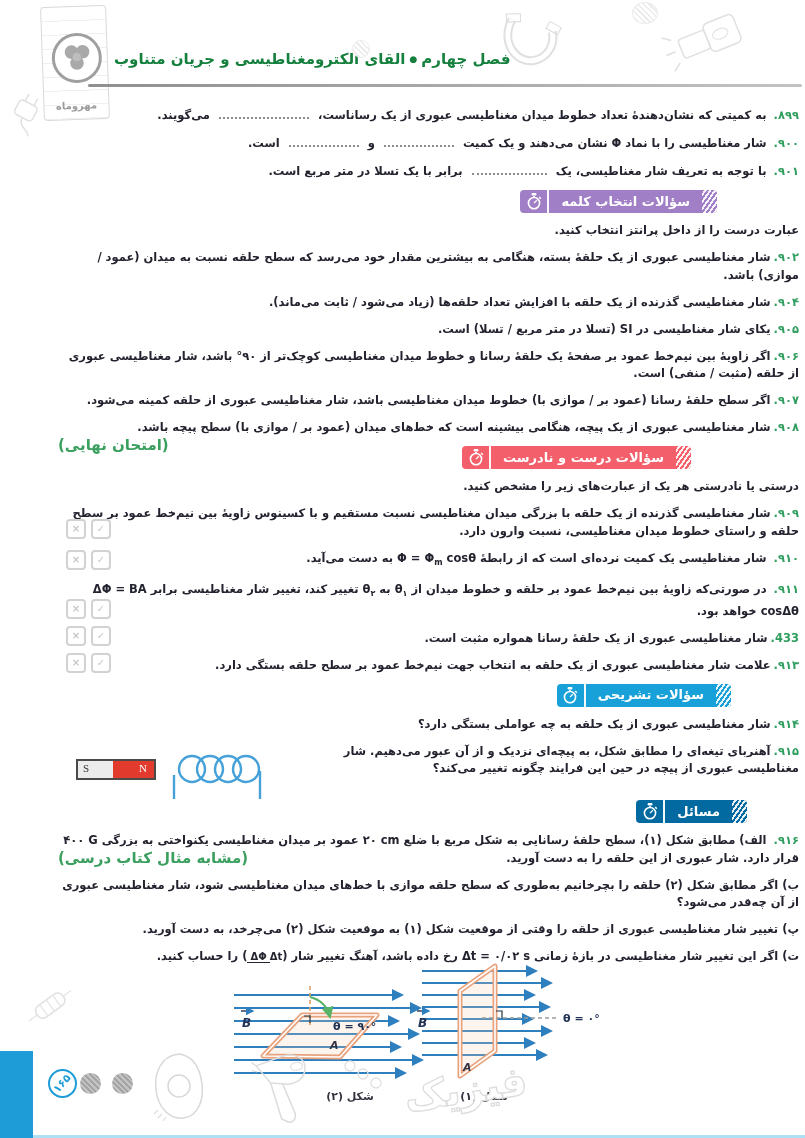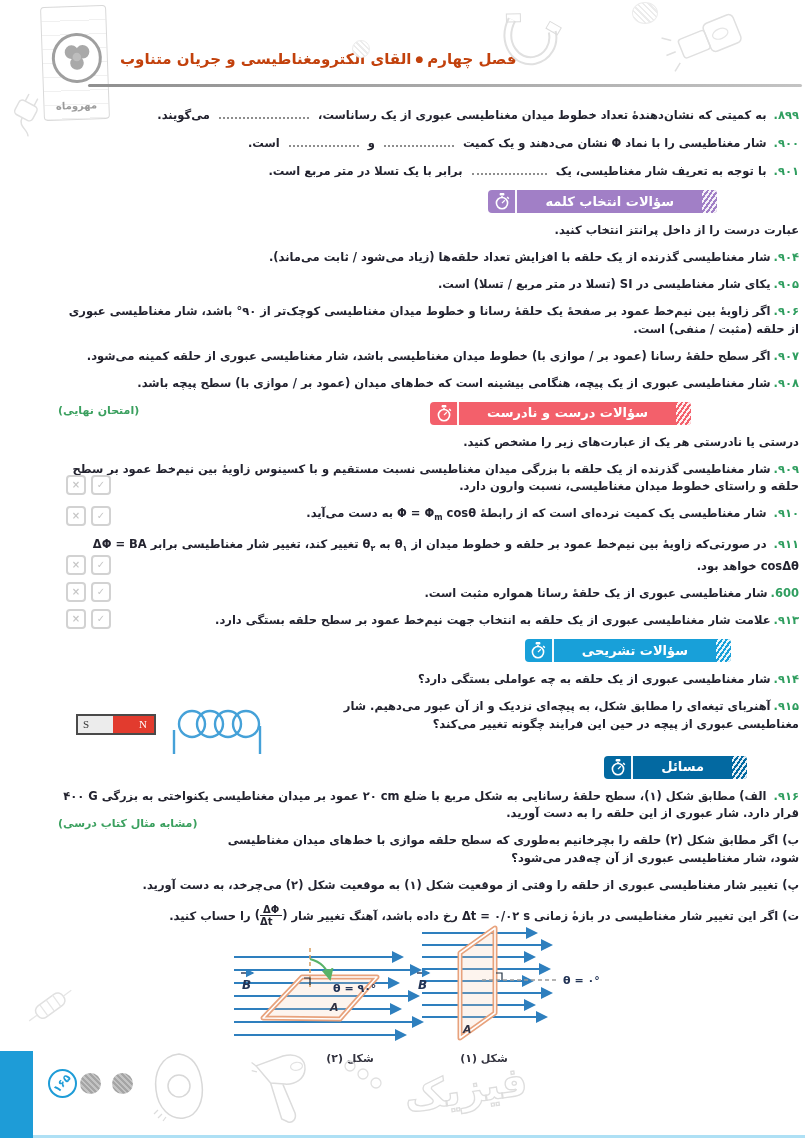--- a/index.html
+++ b/index.html
@@ -6,21 +6,21 @@
   body{
     width:805px;height:1138px;position:relative;background:#fff;overflow:hidden;
     font-family:"DejaVu Sans",sans-serif;color:#23232f;
   }
   
   .logo-tag{position:absolute;left:42px;top:6px;width:64px;height:112px;border:1.5px solid #d9d9d9;
     border-radius:4px;transform:rotate(-2deg);background:repeating-linear-gradient(to bottom,#fff 0 13px,#f0f0f0 13px 14px);}
   .logo-circle{position:absolute;left:9px;top:26px;width:44px;height:44px;border-radius:50%;
     border:3px solid #9f9f9f;background:#fff;display:flex;align-items:center;justify-content:center;}
   .logo-text{position:absolute;bottom:8px;width:100%;text-align:center;color:#9b9b9b;font-size:10px;font-weight:700;}
-  .chapter-line{position:absolute;top:50px;left:120px;direction:rtl;color:#c2410c;font-size:15px;font-weight:700;white-space:nowrap;}
+  .chapter-line{position:absolute;top:50px;left:114px;direction:rtl;color:#15803d;font-size:15px;font-weight:700;white-space:nowrap;}
   .chapter-line .bullet{font-size:9px;vertical-align:2px;padding:0 4px;}
   .header-rule{position:absolute;top:84px;left:88px;width:714px;height:2.5px;border-radius:2px;
     background:linear-gradient(to left,#c3c3c3,#8f8f8f);}
   
   .sketch{position:absolute;color:#e0e0e0;}
   .orn{position:absolute;border-radius:50%;border:1px solid #ececec;
     background:repeating-linear-gradient(45deg,#ececec 0 1.5px,#fff 1.5px 4px);}
   .watermark{position:absolute;left:404px;bottom:26px;font-size:40px;font-weight:800;color:#fff;
     -webkit-text-stroke:1.3px #ddd;transform:rotate(-8deg);direction:rtl;}
   .corner-blue{position:absolute;left:0;bottom:0;width:33px;height:87px;background:#1e9cd7;}
@@ -30,28 +30,28 @@
   .page-circle span{transform:rotate(-50deg);display:block;}
   .gray-dot{position:absolute;bottom:44px;width:21px;height:21px;border-radius:50%;
     background:repeating-linear-gradient(45deg,#a5a5a5 0 2px,#c4c4c4 2px 4px);}
   
   .content{position:absolute;top:106px;right:6px;left:58px;direction:rtl;text-align:right;
     font-size:11.5px;font-weight:700;line-height:17.5px;}
   p.q{margin:0 0 9.5px;position:relative;}
   .qnum{color:#2f9e5f;margin-left:3px;}
   .blank{display:inline-block;border-bottom:2px dotted #8d8d8d;height:11px;vertical-align:baseline;margin:0 5px;}
   .w90{width:90px}.w70{width:70px}.w75{width:75px}
-  .tag-green{color:#3ba05f;font-size:11px;float:left;margin-top:10px;}
+  .tag-green{color:#3ba05f;font-size:15px;float:left;}
   .ltr{direction:ltr;unicode-bidi:isolate;}
   sub{font-size:8px;}
   
   .badge{direction:ltr;display:flex;align-items:stretch;height:23px;border-radius:4px;color:#fff;
     font-size:13px;font-weight:700;width:max-content;margin:9px 0 9px 0;}
   .badge-icon{width:27px;display:flex;align-items:center;justify-content:center;border-right:2px solid rgba(255,255,255,.95);}
-  .badge-label{padding:0 28px;display:flex;align-items:center;text-align:right;}
+  .badge-label{padding:0 12px;display:flex;align-items:center;text-align:right;}
   .badge-hatch{width:15px;border-radius:0 4px 4px 0;
     background:repeating-linear-gradient(125deg,rgba(255,255,255,0) 0 2px,rgba(255,255,255,.9) 2px 4px);}
   .purple{background:#a17fc6;margin-right:82px;}
   .red{background:#f3606b;margin-right:108px;}
   .blue{background:#18a0d9;margin-right:68px;}
   .orange{background:#0369a1;margin-right:52px;}
   .instr{margin:0 0 9.5px;}
   
   .cbpair{position:absolute;left:8px;bottom:1px;direction:ltr;display:flex;gap:5px;}
   .cb{width:16px;height:16px;border:2px solid #d2d2d2;border-radius:4px;color:#c6c6c6;
@@ -164,20 +164,21 @@
           <line x1="10" y1="4" x2="10" y2="6" stroke="#fff" stroke-width="2"></line>
           <line x1="10" y1="13" x2="13.5" y2="9.5" stroke="#fff" stroke-width="1.6"></line>
           <line x1="16.5" y1="5.5" x2="18.5" y2="7.5" stroke="#fff" stroke-width="1.8"></line>
         </svg>
     </span>
     <span class="badge-label">سؤالات انتخاب کلمه</span>
     <span class="badge-hatch"></span>
   </div>
   <p class="instr">عبارت درست را از داخل پرانتز انتخاب کنید.</p>
 
+  <p class="q"><span class="qnum">۹۰۲.</span><span>شار مغناطیسی عبوری از یک حلقهٔ بسته، هنگامی به بیشترین مقدار خود می‌رسد که سطح حلقه نسبت به میدان (عمود / موازی) باشد.</span></p>
   <p class="q"><span class="qnum">۹۰۴.</span><span>شار مغناطیسی گذرنده از یک حلقه با افزایش تعداد حلقه‌ها (زیاد می‌شود / ثابت می‌ماند).</span></p>
   <p class="q"><span class="qnum">۹۰۵.</span><span>یکای شار مغناطیسی در SI (تسلا در متر مربع / تسلا) است.</span></p>
   <p class="q"><span class="qnum">۹۰۶.</span><span>اگر زاویهٔ بین نیم‌خط عمود بر صفحهٔ یک حلقهٔ رسانا و خطوط میدان مغناطیسی کوچک‌تر از ۹۰° باشد، شار مغناطیسی عبوری از حلقه (مثبت / منفی) است.</span></p>
   <p class="q"><span class="qnum">۹۰۷.</span><span>اگر سطح حلقهٔ رسانا (عمود بر / موازی با) خطوط میدان مغناطیسی باشد، شار مغناطیسی عبوری از حلقه کمینه می‌شود.</span></p>
   <p class="q"><span class="qnum">۹۰۸.</span><span>شار مغناطیسی عبوری از یک پیچه، هنگامی بیشینه است که خط‌های میدان (عمود بر / موازی با) سطح پیچه باشد.</span>
     <span class="tag-green">(امتحان نهایی)</span>
   </p>
 
   <div class="badge red">
     <span class="badge-icon">
@@ -224,21 +225,21 @@
     <span class="ltr"><span>θ</span><sub>۲</sub></span>
     <span>تغییر کند، تغییر شار مغناطیسی برابر</span>
     <span class="ltr">ΔΦ = BA cosΔθ</span>
     <span>خواهد بود.</span>
   </p>
   <p class="q">
     <span class="cbpair">
       <span class="cb">×</span>
       <span class="cb">✓</span>
     </span>
-    <span class="qnum">600.</span><span>شار مغناطیسی عبوری از یک حلقهٔ رسانا همواره مثبت است.</span>
+    <span class="qnum">433.</span><span>شار مغناطیسی عبوری از یک حلقهٔ رسانا همواره مثبت است.</span>
   </p>
   <p class="q">
     <span class="cbpair">
       <span class="cb">×</span>
       <span class="cb">✓</span>
     </span>
     <span class="qnum">۹۱۳.</span><span>علامت شار مغناطیسی عبوری از یک حلقه به انتخاب جهت نیم‌خط عمود بر سطح حلقه بستگی دارد.</span>
   </p>
 
   <div class="badge blue">
@@ -300,21 +301,21 @@
     <span class="tag-green">(مشابه مثال کتاب درسی)</span>
   </p>
   <p class="q"><span>ب) اگر مطابق شکل (۲) حلقه را بچرخانیم به‌طوری که سطح حلقه موازی با خط‌های میدان مغناطیسی شود، شار مغناطیسی عبوری از آن چه‌قدر می‌شود؟</span></p>
   <p class="q"><span>پ) تغییر شار مغناطیسی عبوری از حلقه را وقتی از موقعیت شکل (۱) به موقعیت شکل (۲) می‌چرخد، به دست آورید.</span></p>
   <p class="q">
     <span>ت) اگر این تغییر شار مغناطیسی در بازهٔ زمانی</span>
     <span class="ltr">Δt = ۰/۰۲ s</span>
     <span>رخ داده باشد، آهنگ تغییر شار</span>
     <span class="ltr" style="display:inline-flex;align-items:center;vertical-align:middle;">
       <span>(</span>
-        <span style="display:inline-flex;flex-direction:column;align-items:flex-start;font-size:10px;line-height:1.15;">
+        <span style="display:inline-flex;flex-direction:row;align-items:center;font-size:10px;line-height:1.15;">
           <span style="border-bottom:1.4px solid #23232f;padding:0 3px;">ΔΦ</span>
           <span>Δt</span>
         </span>
         <span>)</span>
     </span>
     <span>را حساب کنید.</span>
   </p>
 
   <div class="figrow">
 

